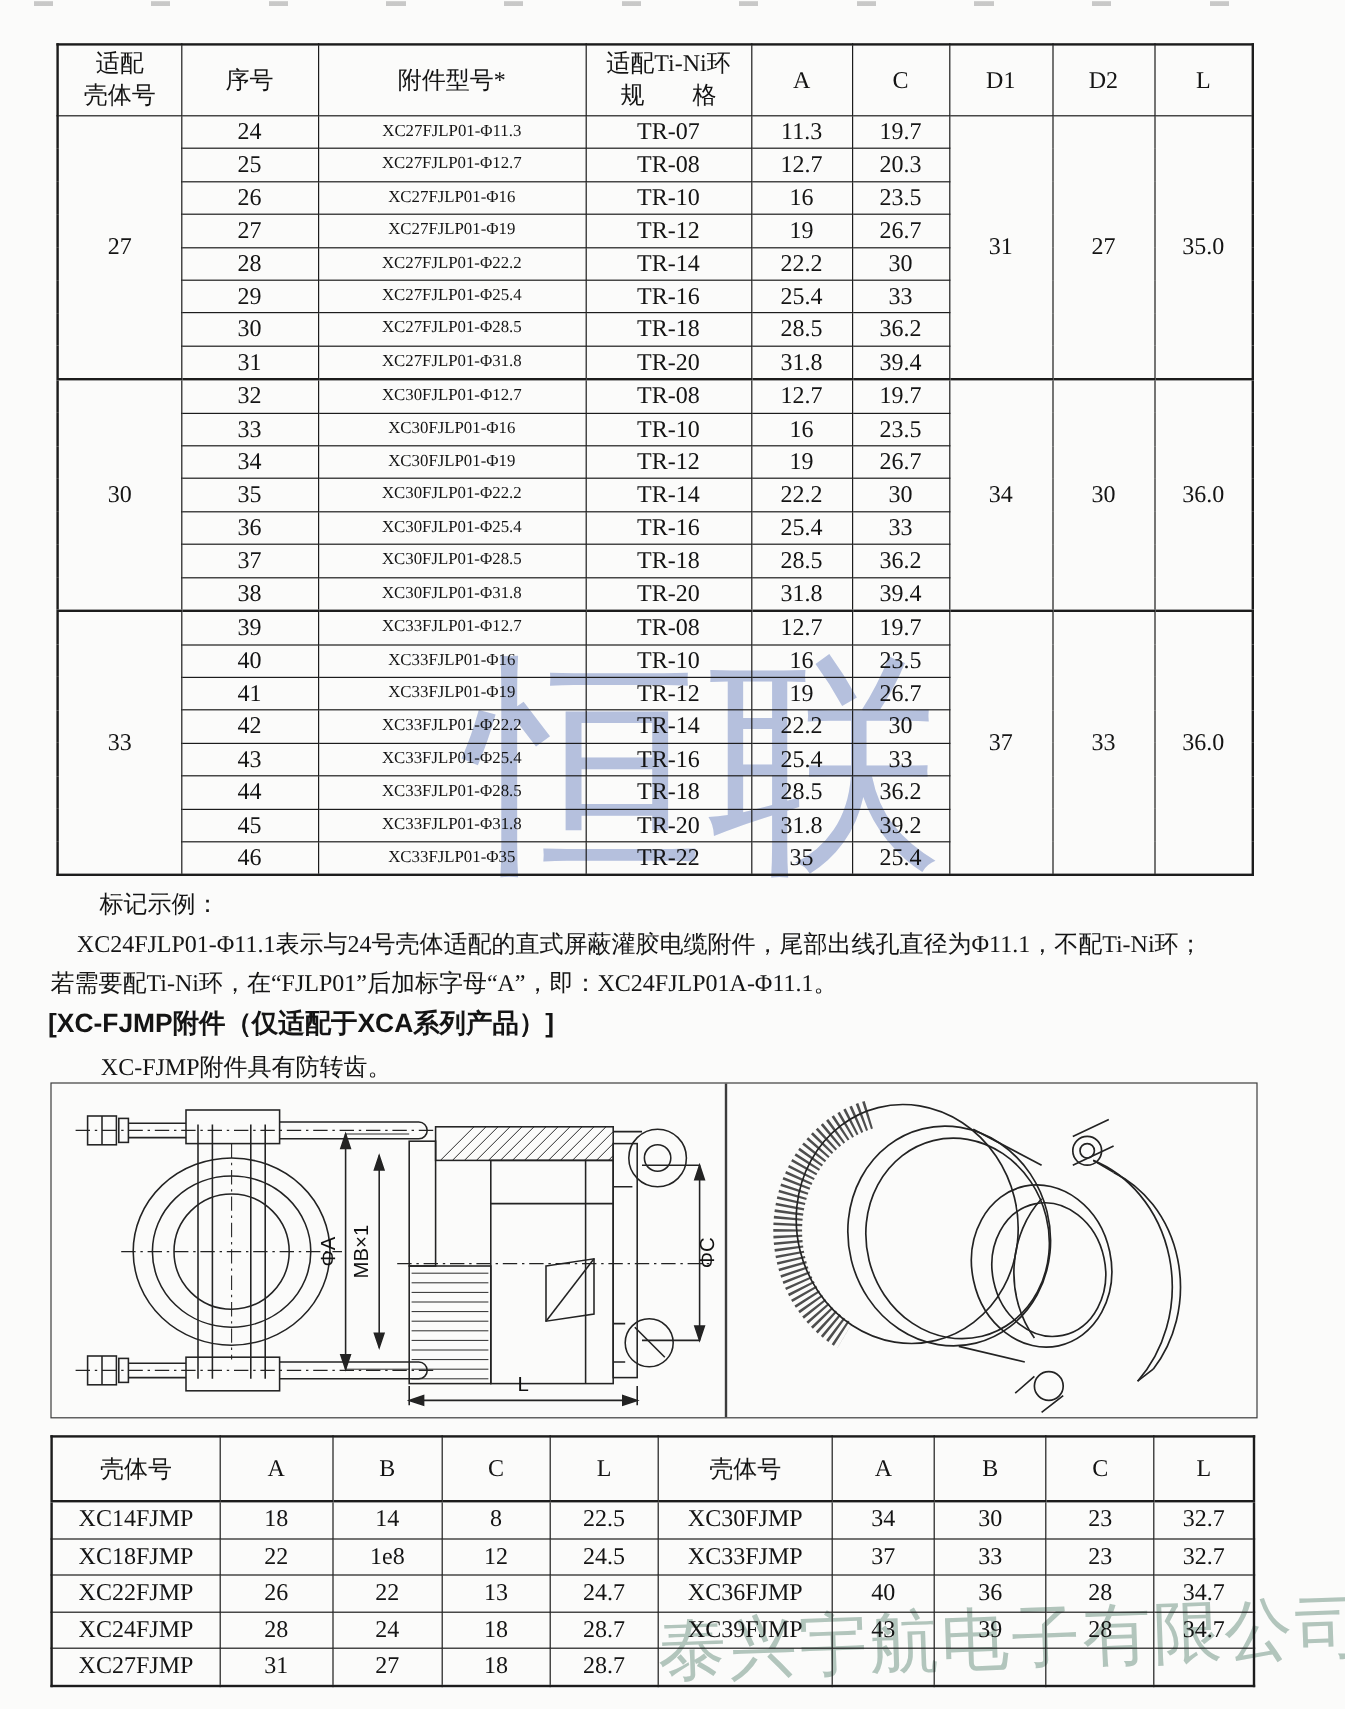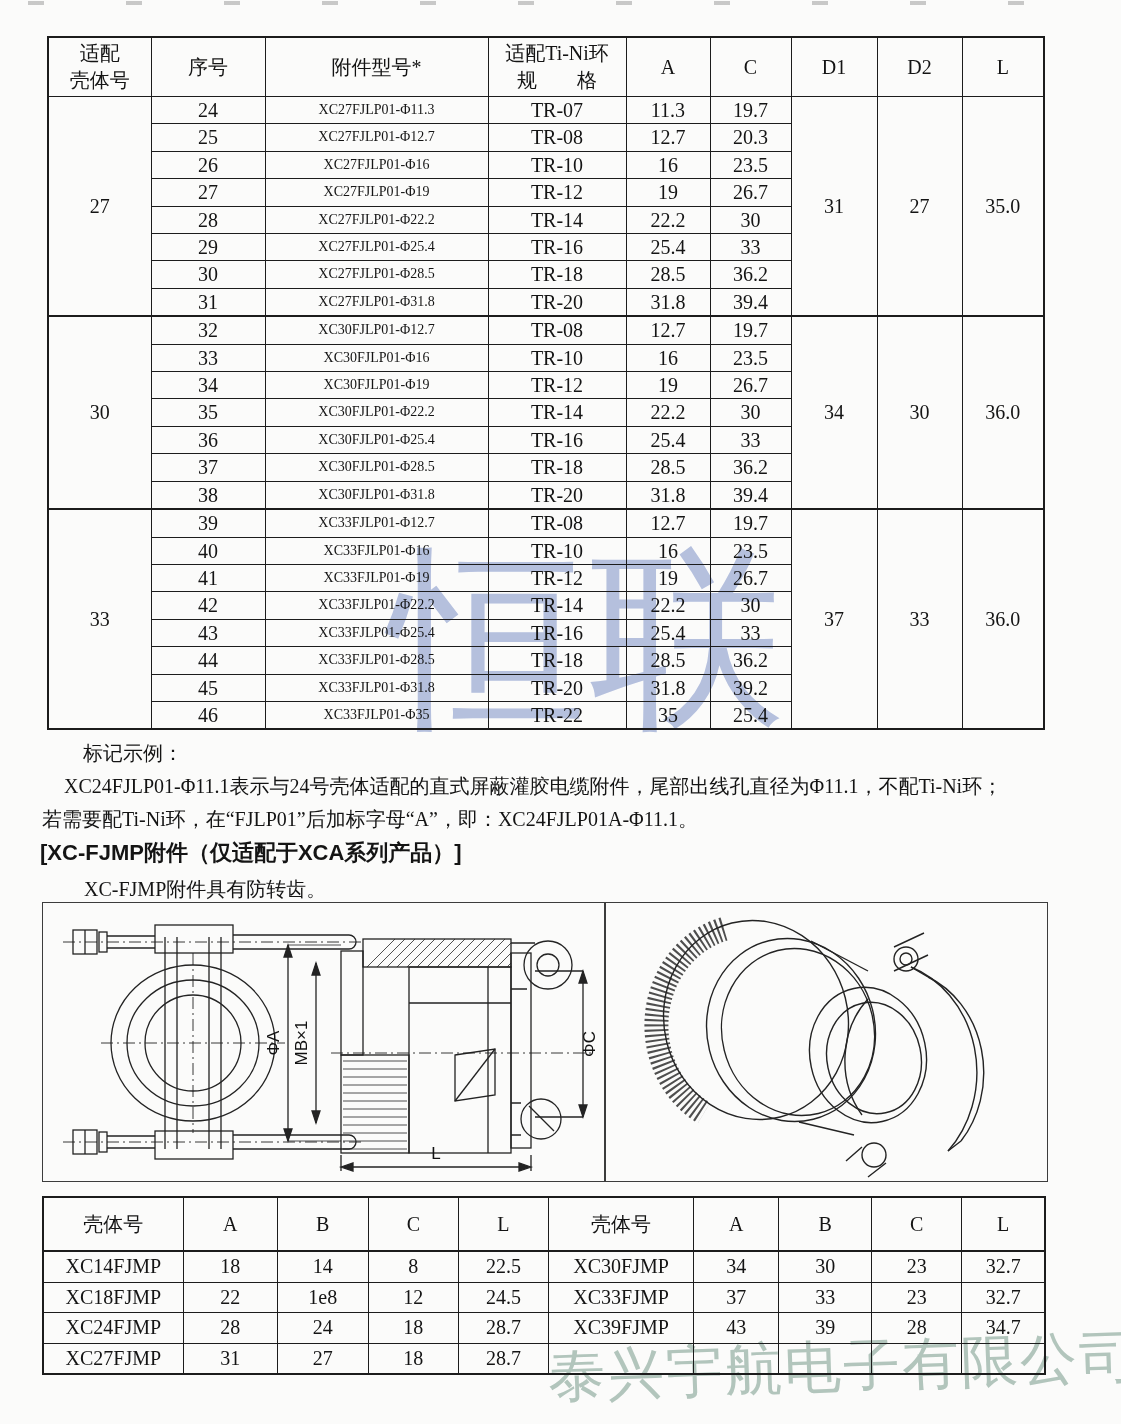--- a/index.html
+++ b/index.html
@@ -416,20 +416,32 @@
           <td>1e8</td>
           <td>12</td>
           <td>24.5</td>
           <td>XC33FJMP</td>
           <td>37</td>
           <td>33</td>
           <td>23</td>
           <td>32.7</td>
         </tr>
       <tr>
+          <td>XC22FJMP</td>
+          <td>26</td>
+          <td>22</td>
+          <td>13</td>
+          <td>24.7</td>
+          <td>XC36FJMP</td>
+          <td>40</td>
+          <td>36</td>
+          <td>28</td>
+          <td>34.7</td>
+        </tr>
+      <tr>
           <td>XC24FJMP</td>
           <td>28</td>
           <td>24</td>
           <td>18</td>
           <td>28.7</td>
           <td>XC39FJMP</td>
           <td>43</td>
           <td>39</td>
           <td>28</td>
           <td>34.7</td>

